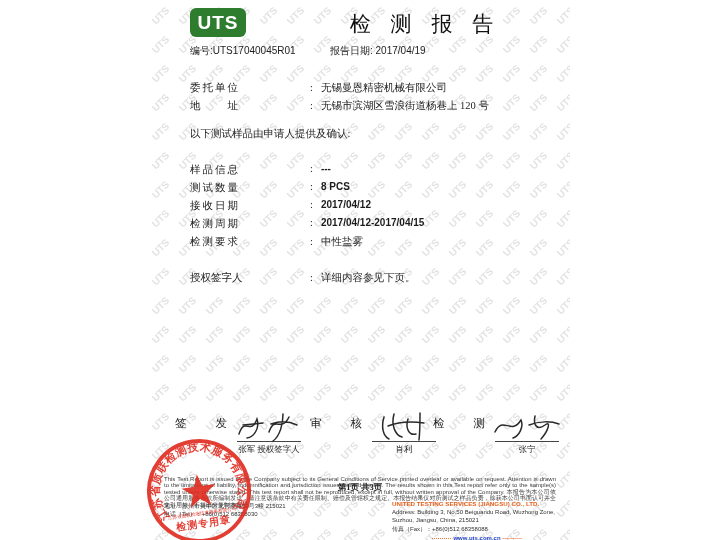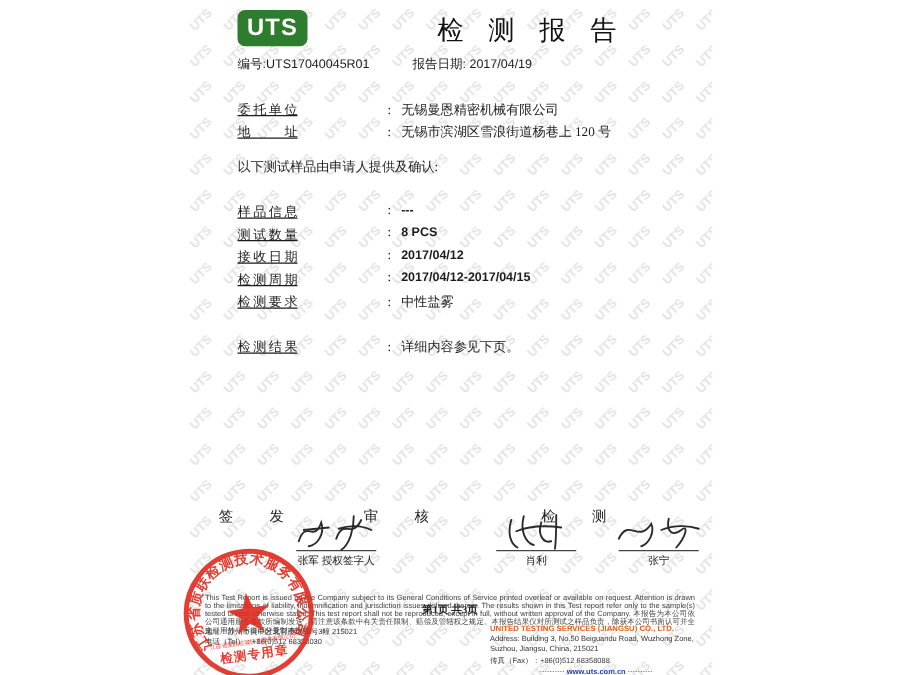--- a/index.html
+++ b/index.html
@@ -16,30 +16,30 @@
   .logo span{color:#ffffff;font-family:"Liberation Sans",sans-serif;font-weight:800;font-size:19px;letter-spacing:1px;}
   .title{position:absolute;left:130px;top:2px;width:290px;text-align:center;
          font-size:21px;font-weight:normal;letter-spacing:7px;color:#111;font-family:"Liberation Sans",sans-serif;}
 
   
   .meta-row{position:absolute;left:40px;top:44px;width:370px;font-size:10px;font-weight:normal;
             font-family:"Liberation Sans",sans-serif;}
   .meta-date{position:absolute;left:140px;top:0;}
 
   .frow{position:absolute;left:40px;height:18px;font-size:10.5px;white-space:nowrap;}
-  .flabel{display:inline-block;width:48px;text-align:justify;text-align-last:justify;vertical-align:top;text-decoration:underline;}
+  .flabel{display:inline-block;width:48px;text-align:justify;text-align-last:justify;vertical-align:top;}
   .fcolon{display:inline-block;margin-left:72px;}
   .fval{margin-left:8px;}
   .bold-val .fval{font-weight:bold;font-family:"Liberation Sans",sans-serif;font-size:10px;}
 
   .intro{position:absolute;left:40px;top:127px;font-size:10.5px;}
 
   
-  .sigblock{position:absolute;top:406px;height:36px;display:flex;align-items:flex-start;}
-  .sig1{left:25px;} .sig2{left:141px;gap:44px;} .sig3{left:283px;}
+  .sigblock{position:absolute;top:406px;height:36px;display:flex;align-items:center;}
+  .sig1{left:25px;} .sig2{left:160px;} .sig3{left:283px;}
   .siglabel{display:inline-block;width:52px;font-size:11.5px;text-align:justify;text-align-last:justify;
             padding-bottom:1px;}
   .sigline{display:inline-block;position:relative;width:64px;height:34px;border-bottom:1px solid #444;
            margin-left:10px;}
   .sigline svg{position:absolute;left:-4px;bottom:-3px;}
   .signame{position:absolute;top:37px;left:-28px;width:120px;text-align:center;font-size:8.5px;white-space:nowrap;}
 
   .page-info{position:absolute;left:0;top:462px;width:100%;text-align:center;font-size:8.5px;font-weight:bold;margin-top:20px;}
 
   .disclaimer{position:absolute;left:14px;top:476px;width:392px;font-size:6px;line-height:1.07;
@@ -104,21 +104,21 @@
       <div class="frow bold-val" style="top:199px">
         <span class="flabel">接收日期</span><span class="fcolon">:</span><span class="fval">2017/04/12</span>
       </div>
       <div class="frow bold-val" style="top:217px">
         <span class="flabel">检测周期</span><span class="fcolon">:</span><span class="fval">2017/04/12-2017/04/15</span>
       </div>
       <div class="frow" style="top:235px">
         <span class="flabel">检测要求</span><span class="fcolon">:</span><span class="fval">中性盐雾</span>
       </div>
       <div class="frow" style="top:271px">
-        <span class="flabel">检测结果</span><span class="fcolon">:</span><span class="fval">详细内容参见下页。</span>
+        <span class="flabel">授权签字人</span><span class="fcolon">:</span><span class="fval">详细内容参见下页。</span>
       </div>
 
       <div class="sigblock sig1">
         <span class="siglabel">签 发</span>
         <span class="sigline">
           <svg width="72" height="34" viewBox="0 0 72 34">
             <g fill="none" stroke="#2a2a2a" stroke-width="1.5" stroke-linecap="round">
               <path d="M6,24 C12,6 18,26 24,9 C27,18 21,27 14,28"></path>
               <path d="M10,15 L30,13"></path>
               <path d="M36,22 C42,5 48,23 56,7 M38,14 C46,11 56,11 64,15 M50,4 C50,14 47,26 40,31"></path>

